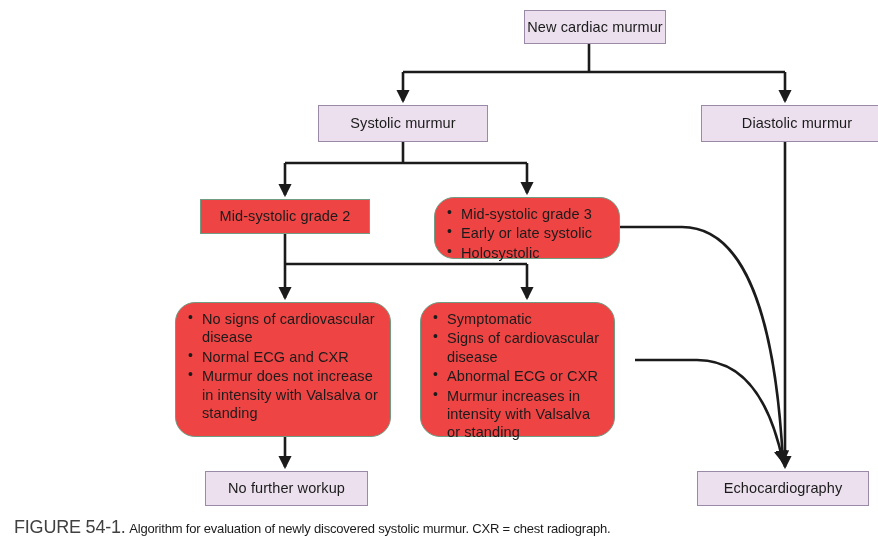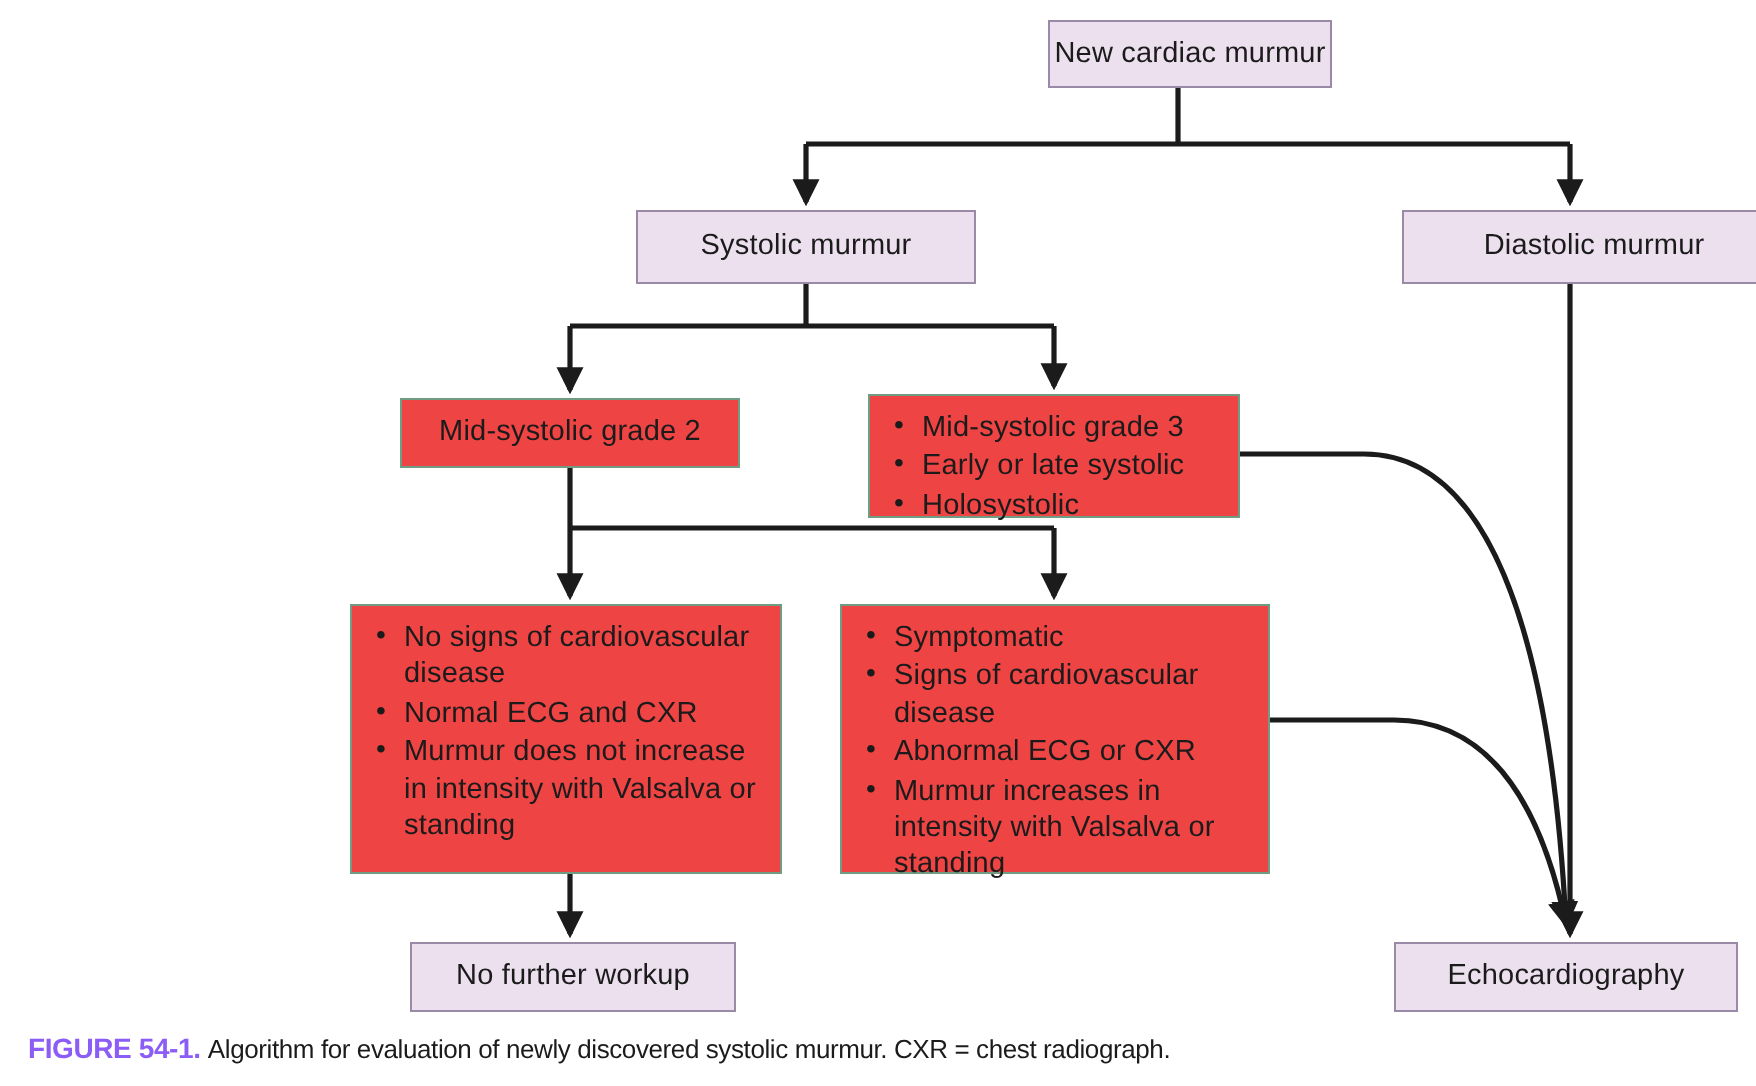--- a/index.html
+++ b/index.html
@@ -39,20 +39,21 @@
   }
   .node.green {
     background: #ef4444;
     border: 1px solid #6f9c82;
   }
   .node.list {
     display: block;
     padding: 7px 10px 7px 12px;
     justify-content: flex-start;
     align-items: flex-start;
+    border-radius: 20px;
   }
   .node.list ul {
     margin: 0;
     padding: 0;
     list-style: none;
   }
   .node.list li {
     position: relative;
     padding-left: 14px;
     margin: 0 0 1px 0;
@@ -69,38 +70,38 @@
     color: #1b1b1b;
   }
 
   
   #node-new-cardiac-murmur { left: 524px; top: 10px; width: 142px; height: 34px; }
   #node-systolic-murmur   { left: 318px; top: 105px; width: 170px; height: 37px; }
   #node-diastolic-murmur  { left: 701px; top: 105px; width: 192px; height: 37px; }
   #node-mid-systolic-g2   { left: 200px; top: 199px; width: 170px; height: 35px; }
   #node-mid-systolic-g3   { left: 434px; top: 197px; width: 186px; height: 62px; }
   #node-benign-features   { left: 175px; top: 302px; width: 216px; height: 135px; }
-  #node-concerning-features { left: 420px; top: 302px; width: 215px; height: 135px; }
+  #node-concerning-features { left: 420px; top: 302px; width: 195px; height: 135px; }
   #node-no-further-workup { left: 205px; top: 471px; width: 163px; height: 35px; }
   #node-echocardiography  { left: 697px; top: 471px; width: 172px; height: 35px; }
 
   #caption {
     position: absolute;
     left: 14px;
     top: 516px;
     width: 850px;
     font-size: 13px;
     color: #1b1b1b;
     line-height: 1.25;
     white-space: nowrap;
   }
   #caption .fig-label {
-    color: #8b5cf6;
-    font-weight: bold;
-    font-size: 14px;
+    color: #404040;
+    font-weight: normal;
+    font-size: 18px;
     letter-spacing: -0.2px;
   }
   #caption .fig-text {
     font-size: 13px;
     letter-spacing: -0.2px;
   }
 </style>
 </head>
 <body>
 

